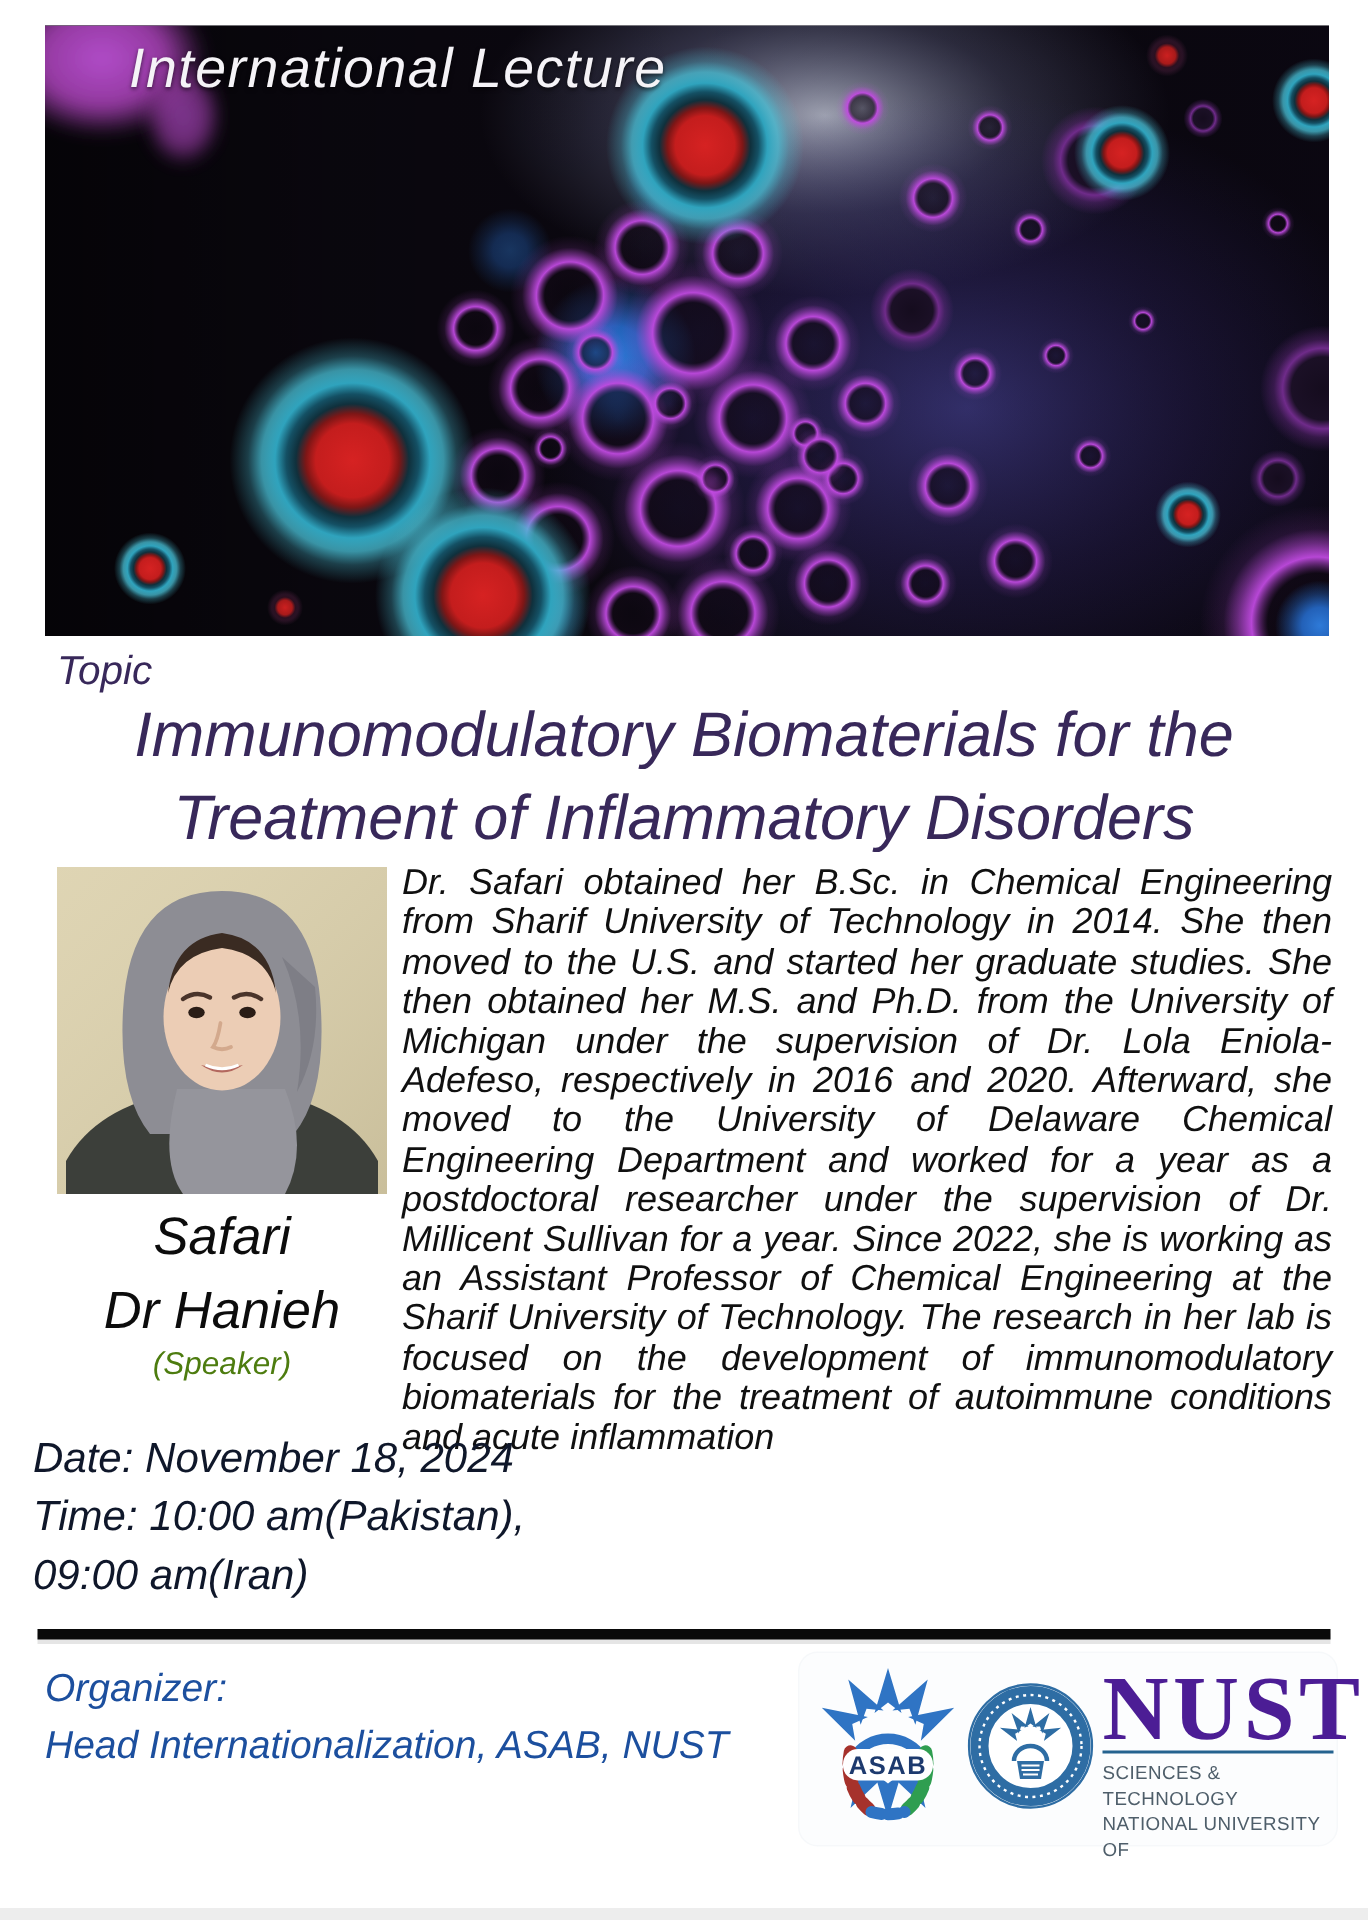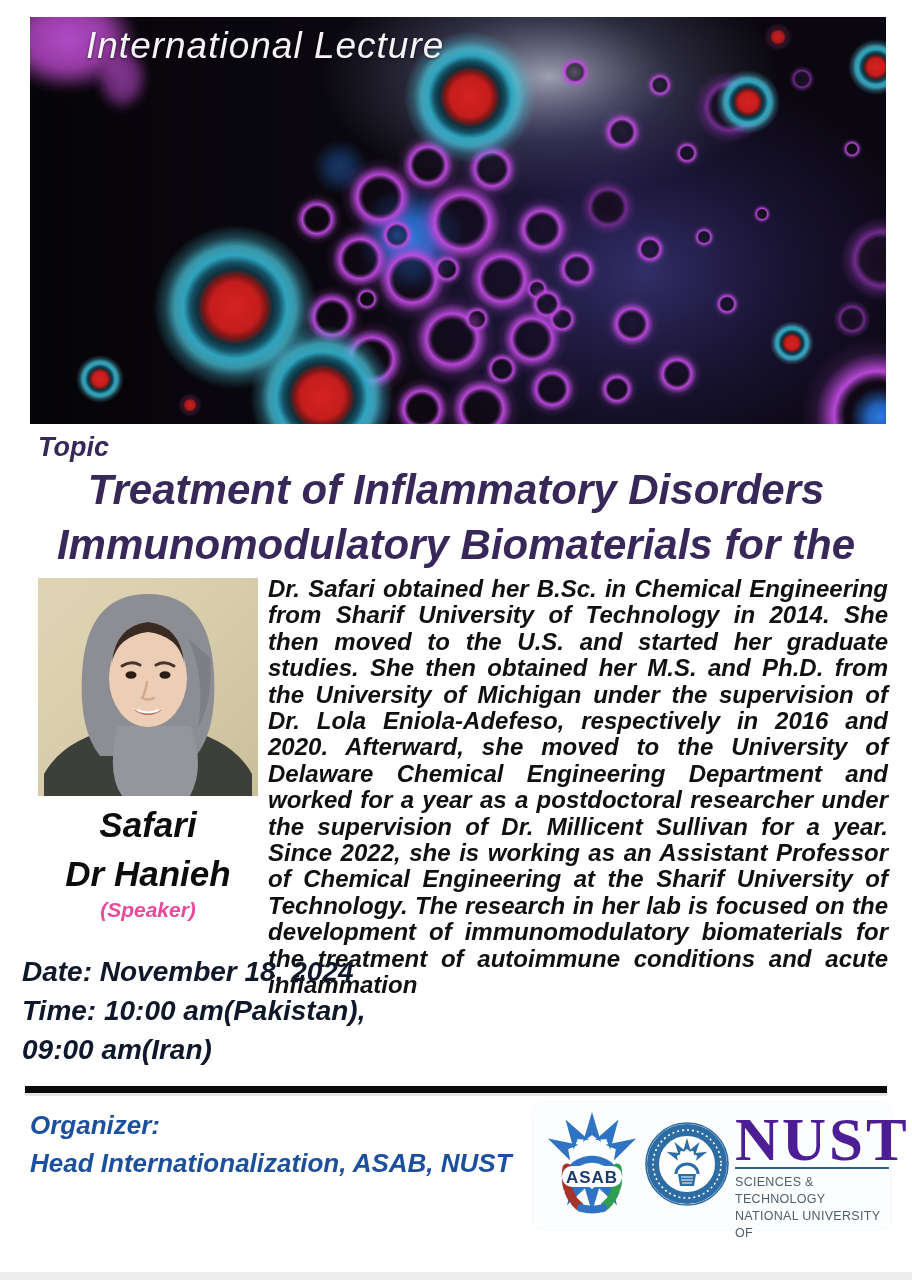--- a/index.html
+++ b/index.html
@@ -1,37 +1,37 @@
 <!DOCTYPE html>
 <html lang="en"><head>
 <meta charset="utf-8">
 <style>
   html,body{margin:0;padding:0;}
   body{width:912px;height:1280px;background:#ffffff;overflow:hidden;
        font-family:"Liberation Sans",sans-serif;}
   .poster{position:relative;width:912px;height:1280px;background:#ffffff;}
   .abs{position:absolute;}
-  .bi{font-weight:bold;font-style:italic;}
+  .bi{font-weight:normal;font-style:italic;}
 
   
   .banner{left:30px;top:17px;width:856px;height:407px;background:#0b0810;overflow:hidden;}
   .banner svg{display:block;}
   .banner-title{left:40px;top:25px;color:#f5f3f7;font-size:37px;font-style:italic;
                 font-weight:500;letter-spacing:1px;text-shadow:0 1px 3px rgba(0,0,0,.6);}
 
   
   .topic-label{left:38px;top:432px;color:#38285a;font-size:27px;}
   .topic-title{left:0;top:462px;width:912px;text-align:center;color:#38285a;
                font-size:42px;line-height:55px;}
 
   
   .photo{left:38px;top:578px;width:220px;height:218px;}
   .speaker-name{left:20px;top:800px;width:256px;text-align:center;color:#0c0c0c;
                 font-size:35px;line-height:49px;}
-  .speaker-role{left:20px;top:898px;width:256px;text-align:center;color:#ec4899;font-size:21px;}
+  .speaker-role{left:20px;top:898px;width:256px;text-align:center;color:#4d7c0f;font-size:21px;}
 
   
   .bio{left:268px;top:576px;width:620px;color:#101010;font-size:24px;
        line-height:26.4px;text-align:justify;}
 
   
   .schedule{left:22px;top:952px;color:#0f172a;font-size:28px;line-height:39px;}
 
   
   .rule{left:25px;top:1086px;width:862px;height:7px;background:#0a0a0a;
@@ -195,22 +195,22 @@
       <circle cx="762" cy="326" r="22" fill="url(#teal)"></circle>
       <circle cx="846" cy="50" r="28" fill="url(#teal)"></circle>
       <circle cx="748" cy="20" r="14" fill="url(#reddot)"></circle>
       <circle cx="160" cy="388" r="12" fill="url(#reddot)"></circle>
     </svg>
     <span class="abs banner-title" style="left:10px;top:8px;position:absolute;margin-left:46px;">International Lecture</span>
   </div>
 
   <div class="abs bi topic-label">Topic</div>
   <div class="abs bi topic-title">
+    <div>Immunomodulatory Biomaterials for the</div>
     <div>Treatment of Inflammatory Disorders</div>
-    <div>Immunomodulatory Biomaterials for the</div>
   </div>
 
   <div class="abs photo">
     <svg width="220" height="218" viewBox="0 0 220 218">
       <rect width="220" height="218" fill="#dbd0ab"></rect>
       <rect width="220" height="218" fill="url(#pgrad)"></rect>
       <defs>
         <linearGradient id="pgrad" x1="0" y1="0" x2="1" y2="1">
           <stop offset="0%" stop-color="rgba(255,255,255,0.10)"></stop>
             <stop offset="100%" stop-color="rgba(120,110,80,0.18)"></stop>

